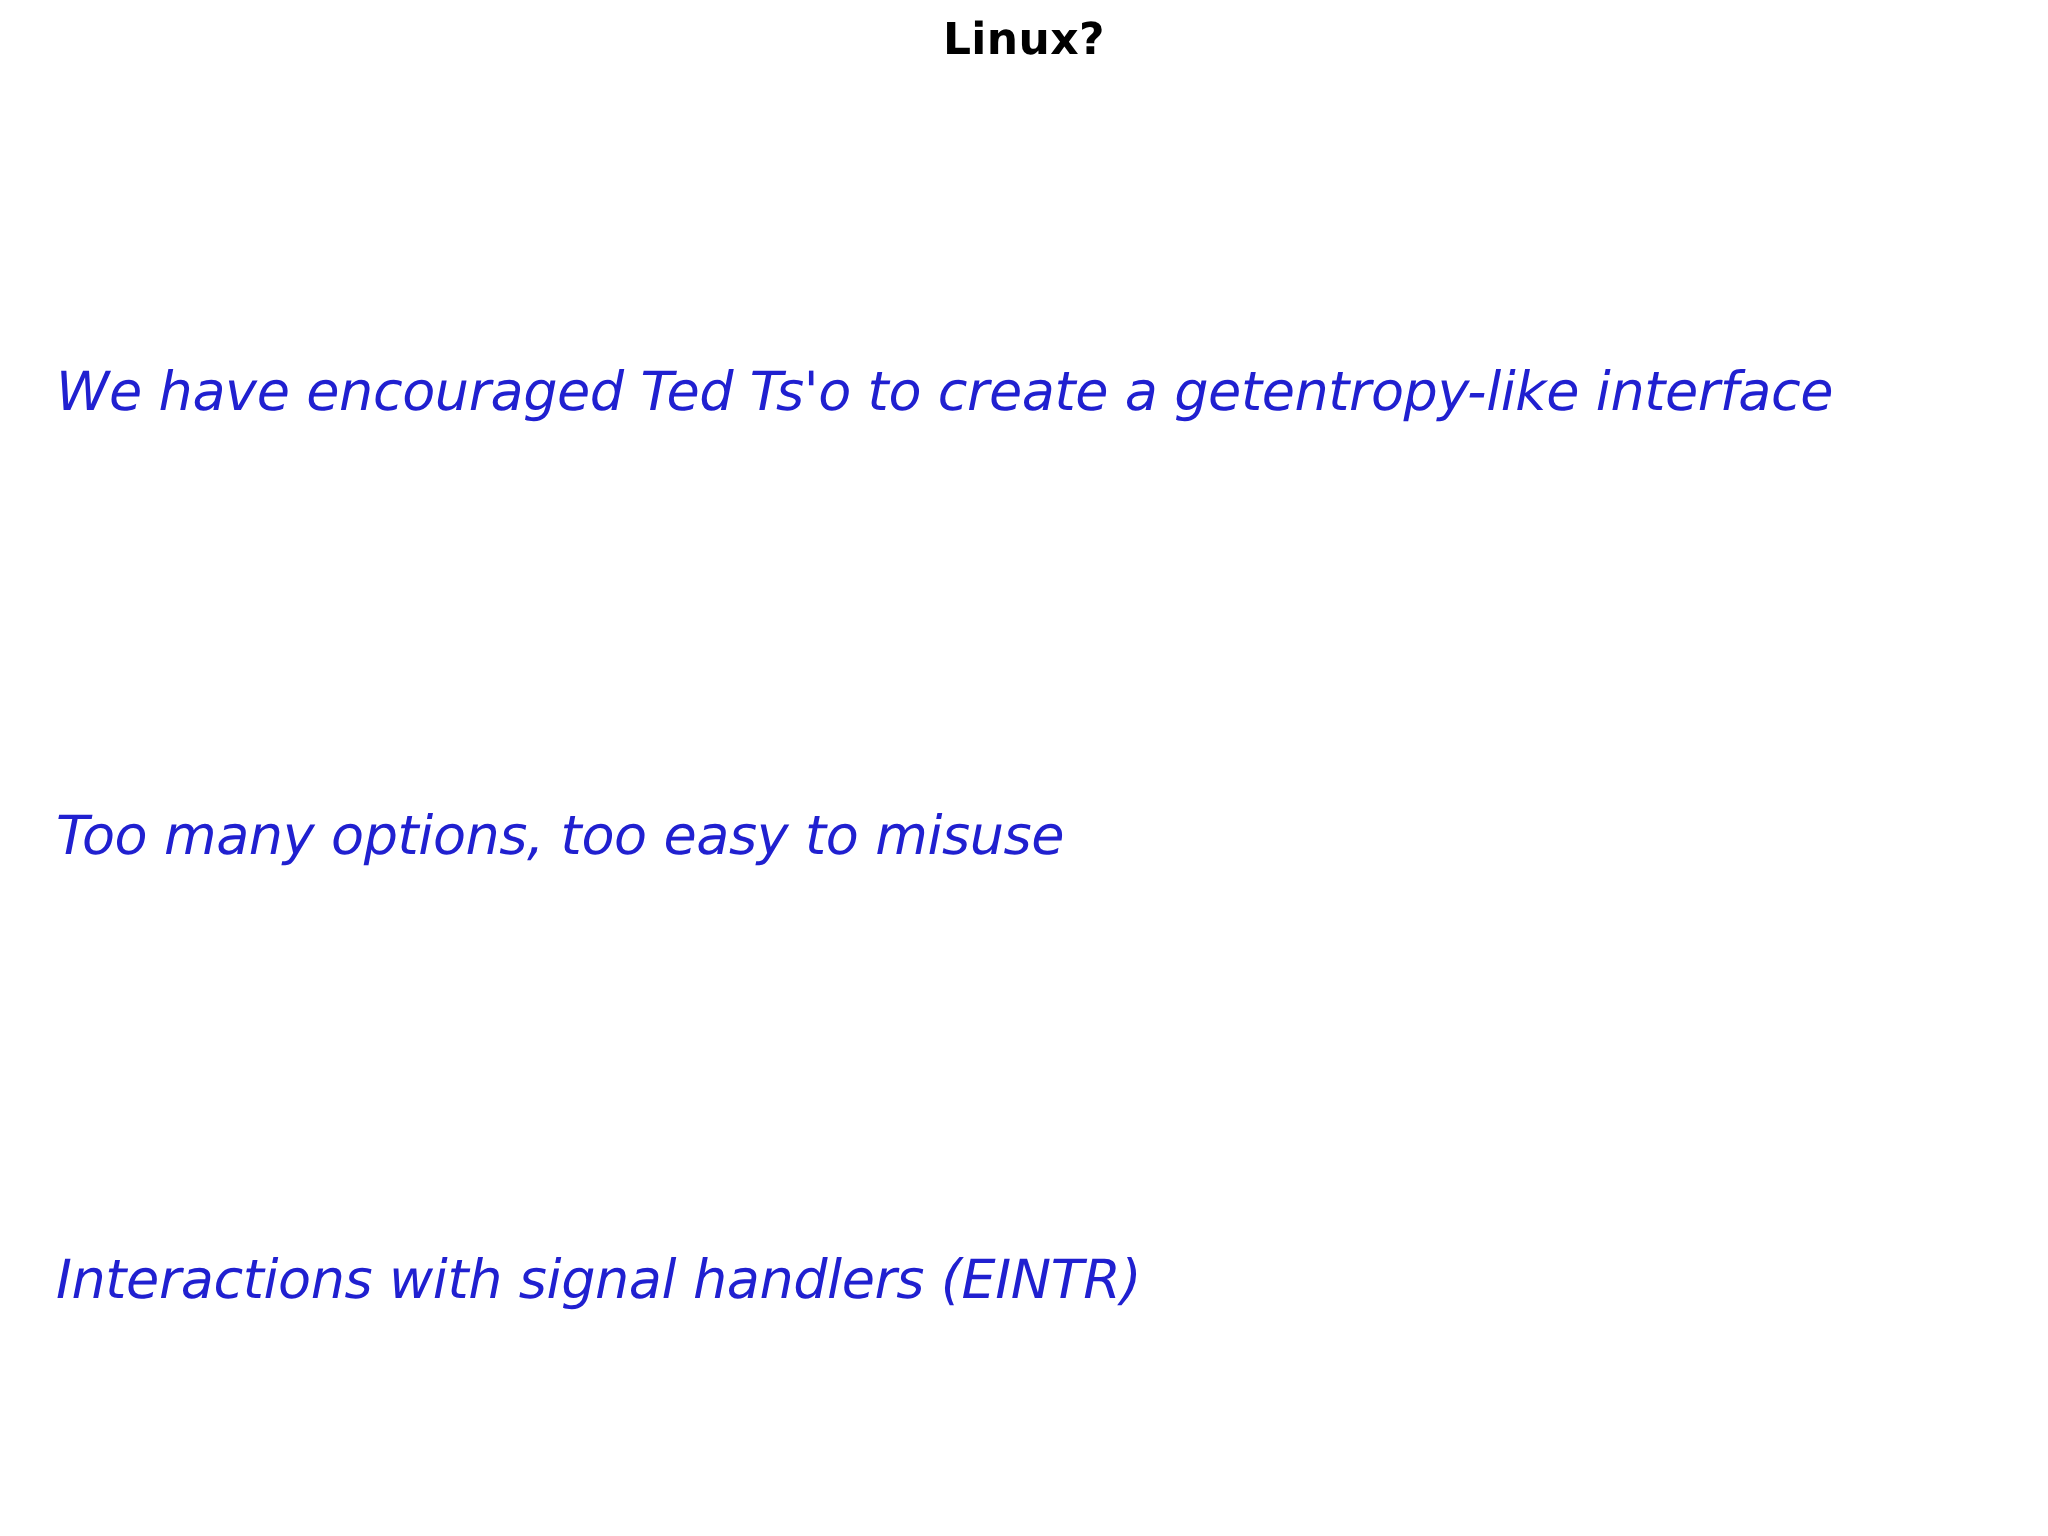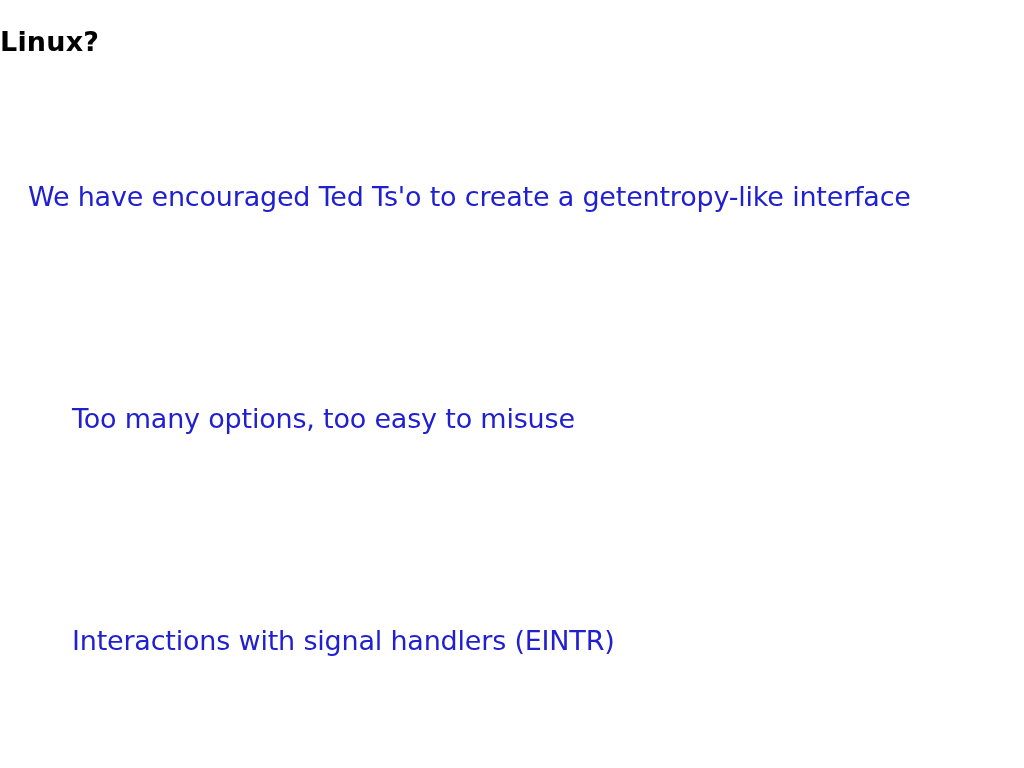--- a/index.html
+++ b/index.html
@@ -21,26 +21,27 @@
     width: 1024px;
     height: 768px;
     background: #ffffff;
     box-sizing: border-box;
   }
 
   
   .slide-title {
     position: absolute;
     left: 0;
-    top: 27px;
+    top: 6px;
     width: 1024px;
+    text-align: center;
     color: #000000;
     font-family: "DejaVu Sans", "Liberation Sans", sans-serif;
     font-weight: bold;
-    font-size: 27px;
+    font-size: 22px;
     line-height: 30px;
     letter-spacing: 0.2px;
     white-space: pre;
   }
 
   
   .body-block {
     position: absolute;
     left: 28px;
     top: 104px;
@@ -54,26 +55,26 @@
     line-height: 37px;
     font-weight: 400;
     letter-spacing: -0.2px;
     white-space: pre-wrap;
     margin: 0;
   }
 
   
   .para + .para {
     margin-top: 37px;
-    margin-left: 44px;
   }
 
   .para .line {
     display: block;
     white-space: pre;
+    font-style: italic;
   }
 </style>
 </head>
 <body style="background: rgb(255, 255, 255);">
 
 <div class="slide" style="background: rgb(255, 255, 255);">
 
   <div class="slide-title" style="color: rgb(0, 0, 0);">Linux?</div>
 
   <div class="body-block">

